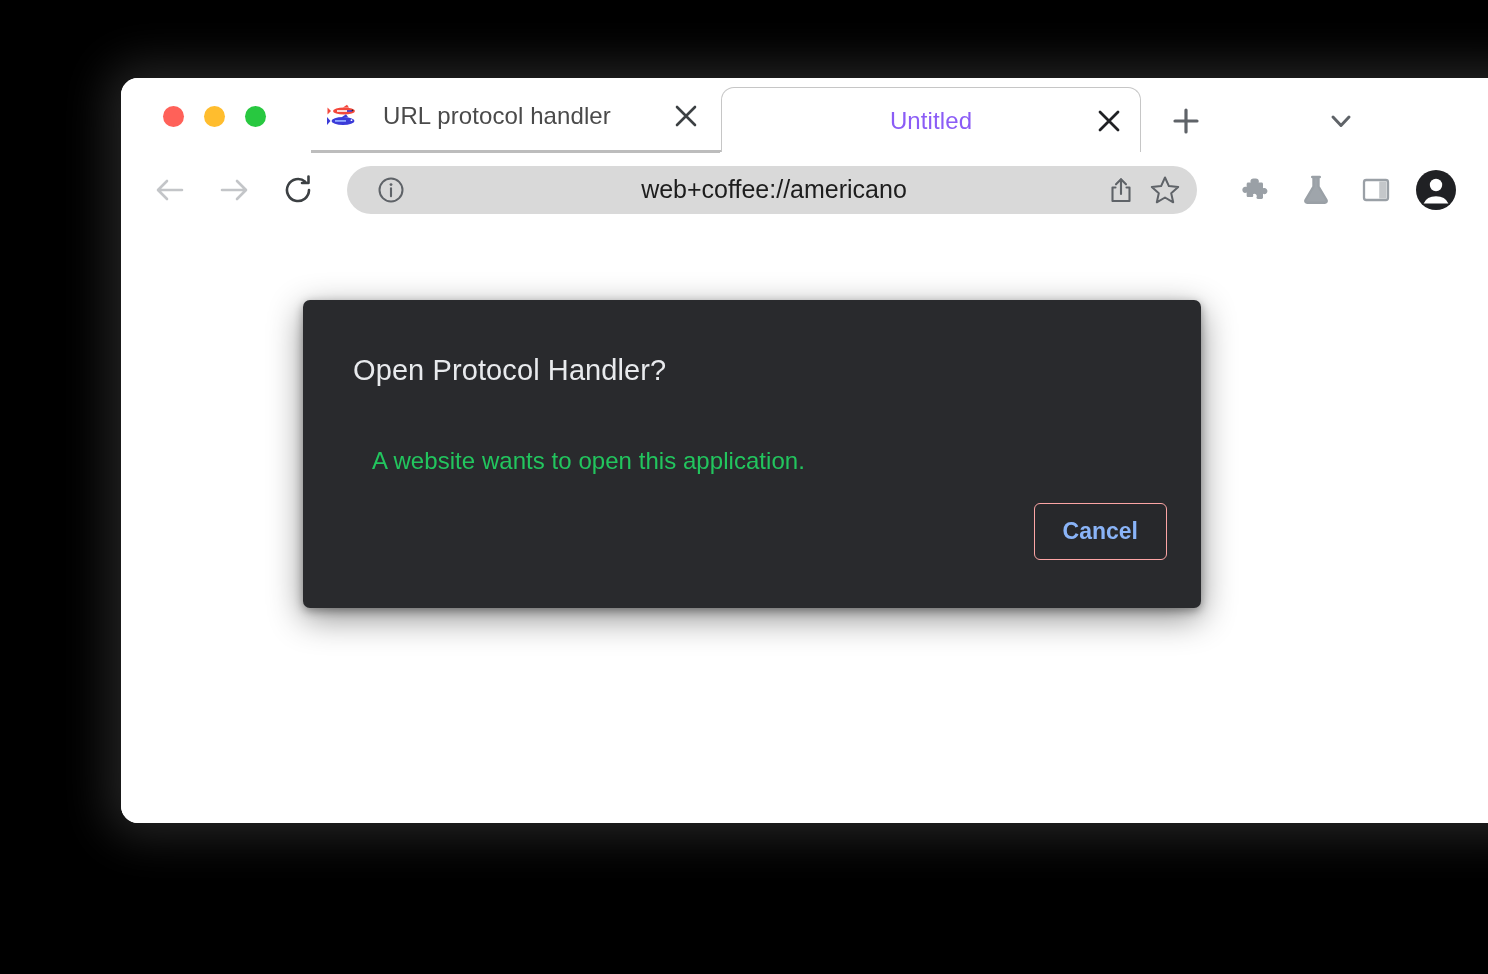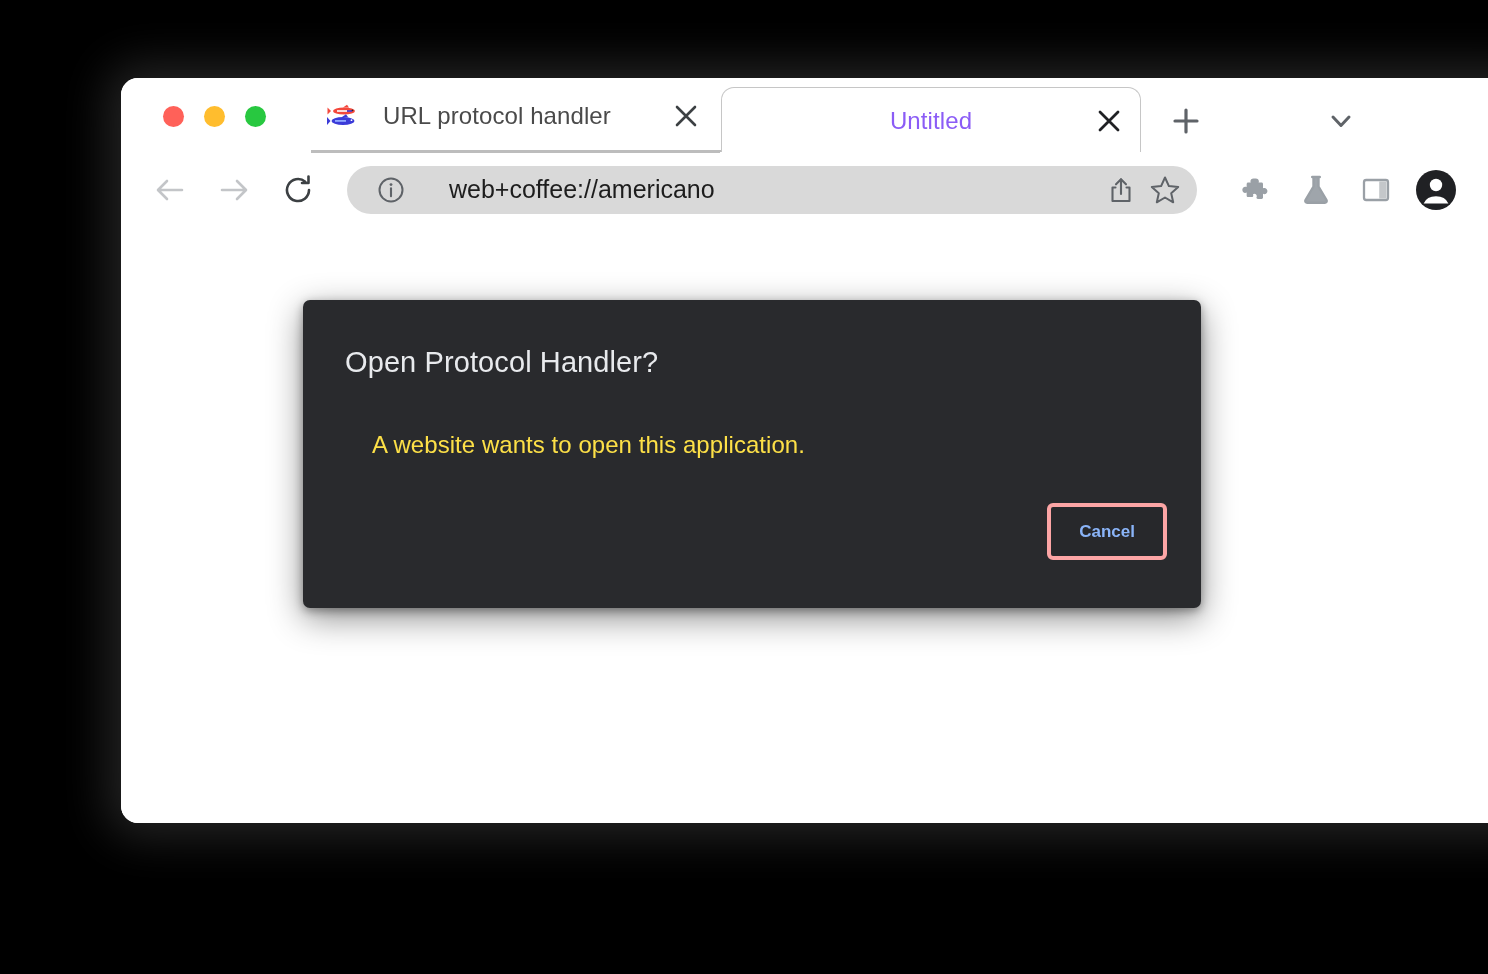--- a/index.html
+++ b/index.html
@@ -199,20 +199,21 @@
     margin-right: 22px;
     min-width: 0;
   }
   .omnibox-url {
     flex: 1 1 auto;
     font-size: 25px;
     color: #1d1d1d;
     margin-left: 36px;
     white-space: nowrap;
     overflow: hidden;
+    text-align: center;
   }
   .omni-icon-btn {
     width: 44px;
     height: 44px;
     display: flex;
     align-items: center;
     justify-content: center;
     flex: 0 0 auto;
   }
 
@@ -245,48 +246,48 @@
     box-shadow: 0 10px 34px rgba(0,0,0,0.45), 0 3px 10px rgba(0,0,0,0.35);
     box-sizing: border-box;
     padding: 38px 34px 0 34px;
     z-index: 20;
   }
 
   .dialog-title {
     font-size: 29px;
     color: #e8eaed;
     font-weight: 400;
-    margin: 8px;
+    margin: 16px;
     letter-spacing: 0.1px;
   }
 
   .dialog-body {
     font-size: 24px;
-    color: #fde047;
+    color: #22c55e;
     margin: 0;
     padding-left: 35px;
     padding-top: 44px;
     letter-spacing: 0.05px;
   }
 
   .dialog-actions {
     position: absolute;
     right: 34px;
     bottom: 48px;
     display: flex;
     gap: 20px;
   }
 
   .dlg-btn {
     height: 57px;
     border-radius: 6px;
-    border: 4px solid #fca5a5;
+    border: 1px solid #fca5a5;
     background: #27282b;
     color: #8ab4f8;
-    font-size: 17px;
+    font-size: 23px;
     font-family: "Liberation Sans", sans-serif;
     font-weight: bold;
     padding: 0 28px;
     display: flex;
     align-items: center;
     justify-content: center;
     box-sizing: border-box;
     cursor: default;
     white-space: nowrap;
   }

